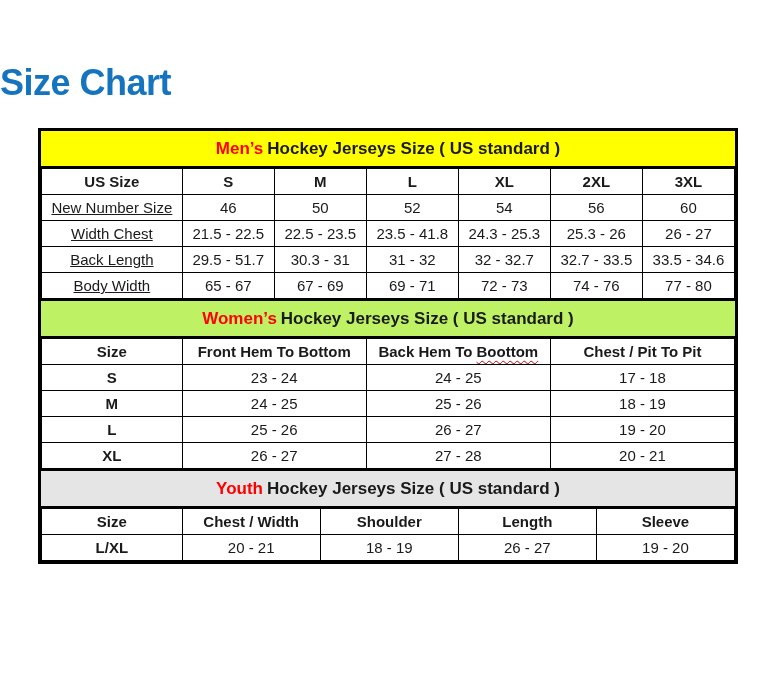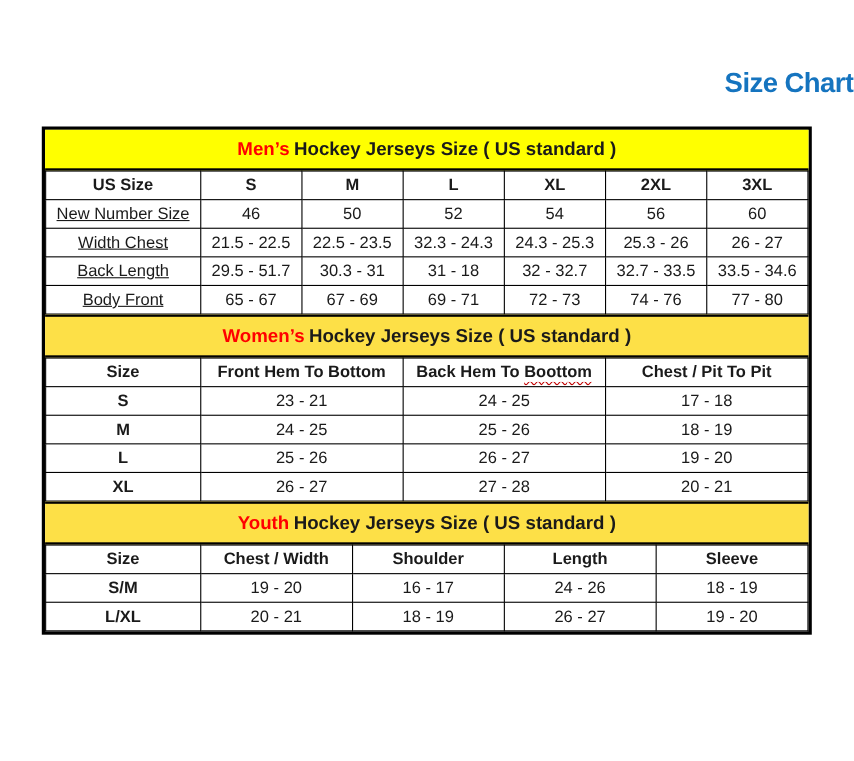--- a/index.html
+++ b/index.html
@@ -2,22 +2,22 @@
 <html><head>
 <meta charset="utf-8">
 <style>
   html,body{margin:0;padding:0;}
   body{
     width:776px;height:692px;background:#ffffff;
     font-family:"Liberation Sans","DejaVu Sans",sans-serif;
     color:#1a1a1a;position:relative;overflow:hidden;
   }
   .page-title{
-    margin:62px 0 0 0;text-align:right;
-    font-size:25px;font-weight:bold;letter-spacing:-0.5px;
+    margin:62px 0 0 0;text-align:left;
+    font-size:36px;font-weight:bold;letter-spacing:-0.5px;
   }
   .chart-wrap{
     width:700px;margin:24px auto 0 auto;
     border:3px solid #000;box-sizing:border-box;
   }
   .band{
     text-align:center;font-weight:bold;font-size:17px;
     padding:8px 0 7px 0;
     border-bottom:2px solid #000;
   }
@@ -82,67 +82,67 @@
       <td>50</td>
       <td>52</td>
       <td>54</td>
       <td>56</td>
       <td>60</td>
     </tr>
     <tr>
       <td class="rl">Width Chest</td>
       <td>21.5 - 22.5</td>
       <td>22.5 - 23.5</td>
-      <td>32.3 - 24.3</td>
+      <td>23.5 - 41.8</td>
       <td>24.3 - 25.3</td>
       <td>25.3 - 26</td>
       <td>26 - 27</td>
     </tr>
     <tr>
       <td class="rl">Back Length</td>
       <td>29.5 - 51.7</td>
       <td>30.3 - 31</td>
-      <td>31 - 18</td>
+      <td>31 - 32</td>
       <td>32 - 32.7</td>
       <td>32.7 - 33.5</td>
       <td>33.5 - 34.6</td>
     </tr>
     <tr>
-      <td class="rl">Body Front</td>
+      <td class="rl">Body Width</td>
       <td>65 - 67</td>
       <td>67 - 69</td>
       <td>69 - 71</td>
       <td>72 - 73</td>
       <td>74 - 76</td>
       <td>77 - 80</td>
     </tr>
   </tbody>
     </table>
 
-  <div class="band not-first" style="background:#fde047;">
+  <div class="band not-first" style="background:#bef264;">
     <span class="accent" style="color:#ff0000;">Women’s</span><span>Hockey Jerseys Size ( US standard )</span>
   </div>
 
   <table>
     <colgroup>
         <col class="c-label">
         <col class="c-wom">
         <col class="c-wom">
         <col class="c-wom">
       </colgroup>
     <tbody>
         <tr>
       <th>Size</th>
       <th>Front Hem To Bottom</th>
       <th><span>Back Hem To</span> <span class="sq">Boottom</span></th>
       <th>Chest / Pit To Pit</th>
     </tr>
     <tr>
       <td class="rl-b">S</td>
-      <td>23 - 21</td>
+      <td>23 - 24</td>
       <td>24 - 25</td>
       <td>17 - 18</td>
     </tr>
     <tr>
       <td class="rl-b">M</td>
       <td>24 - 25</td>
       <td>25 - 26</td>
       <td>18 - 19</td>
     </tr>
     <tr>
@@ -153,48 +153,41 @@
     </tr>
     <tr>
       <td class="rl-b">XL</td>
       <td>26 - 27</td>
       <td>27 - 28</td>
       <td>20 - 21</td>
     </tr>
   </tbody>
     </table>
 
-  <div class="band not-first" style="background:#fde047;">
+  <div class="band not-first" style="background:#e5e5e5;">
     <span class="accent" style="color:#ff0000;">Youth</span><span>Hockey Jerseys Size ( US standard )</span>
   </div>
 
   <table>
     <colgroup>
         <col class="c-label">
         <col class="c-you">
         <col class="c-you">
         <col class="c-you">
         <col class="c-you">
       </colgroup>
     <tbody>
         <tr>
       <th>Size</th>
       <th>Chest / Width</th>
       <th>Shoulder</th>
       <th>Length</th>
       <th>Sleeve</th>
     </tr>
     <tr>
-      <td class="rl-b">S/M</td>
-      <td>19 - 20</td>
-      <td>16 - 17</td>
-      <td>24 - 26</td>
-      <td>18 - 19</td>
-    </tr>
-    <tr>
       <td class="rl-b">L/XL</td>
       <td>20 - 21</td>
       <td>18 - 19</td>
       <td>26 - 27</td>
       <td>19 - 20</td>
     </tr>
   </tbody>
     </table>
 
 </div>

